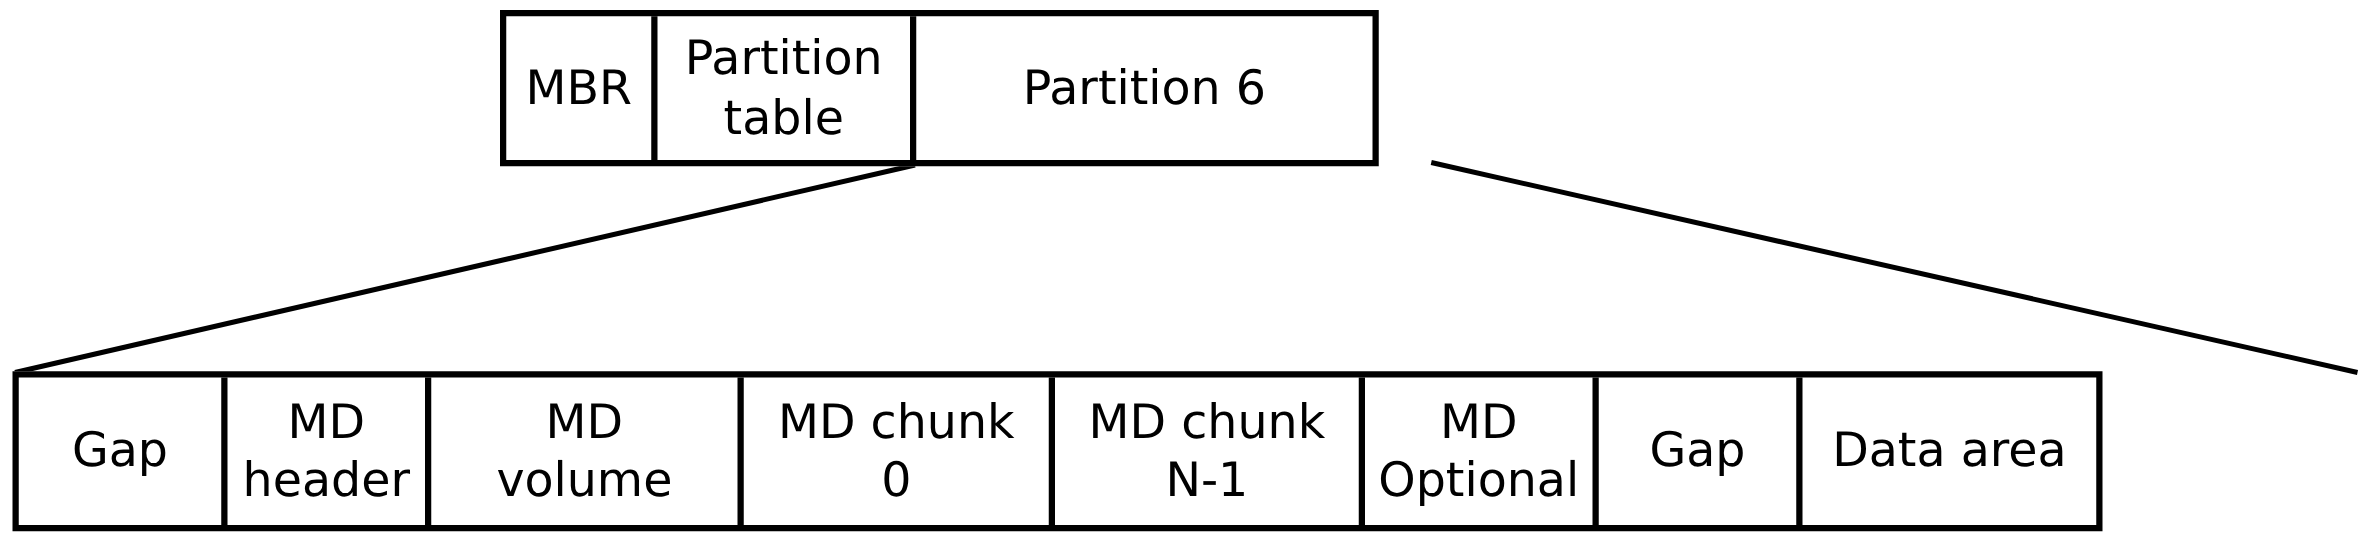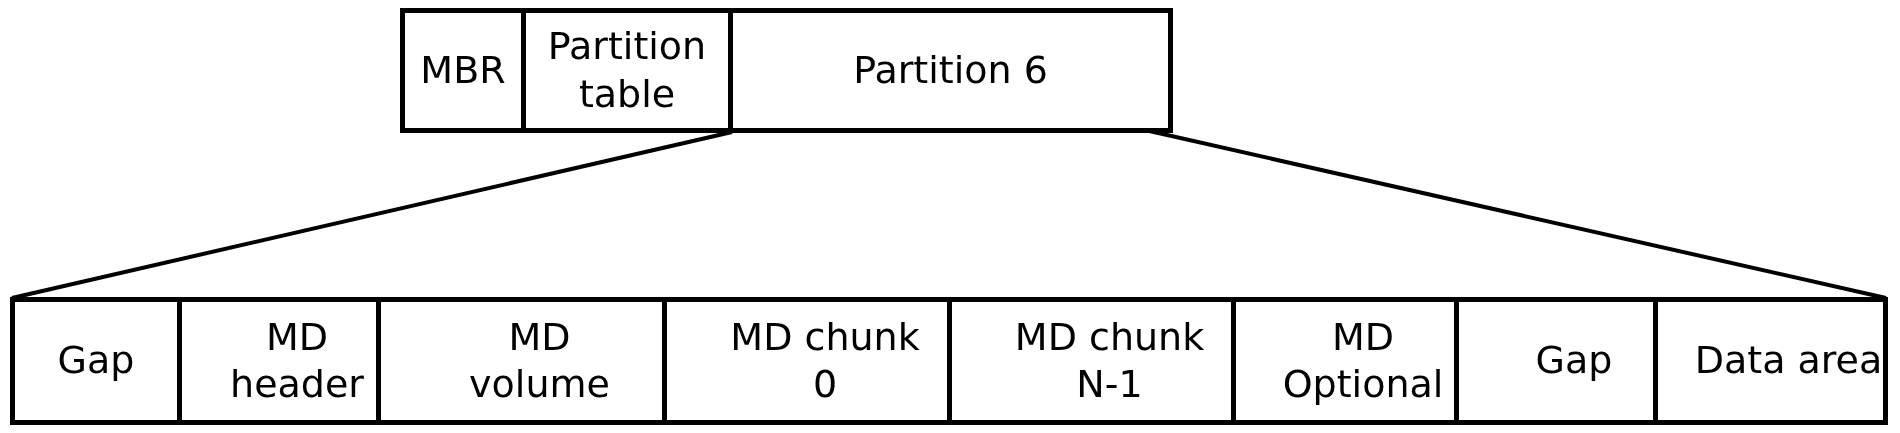--- a/index.html
+++ b/index.html
@@ -27,29 +27,28 @@
   .box-row {
     position: absolute;
     display: flex;
     box-sizing: border-box;
     border: 5px solid #000000;
     background: #ffffff;
   }
   .disk-row {
     left: 400px;
     top: 8px;
-    width: 773px;
+    width: 703px;
     height: 125px;
   }
   .partition-row {
     left: 10px;
     top: 297px;
-    width: 1878px;
+    width: 1672px;
     height: 128px;
-    gap: 36px;
   }
   .cell {
     box-sizing: border-box;
     border-right: 5px solid #000000;
     display: flex;
     align-items: center;
     justify-content: center;
     text-align: center;
     overflow: hidden;
   }

